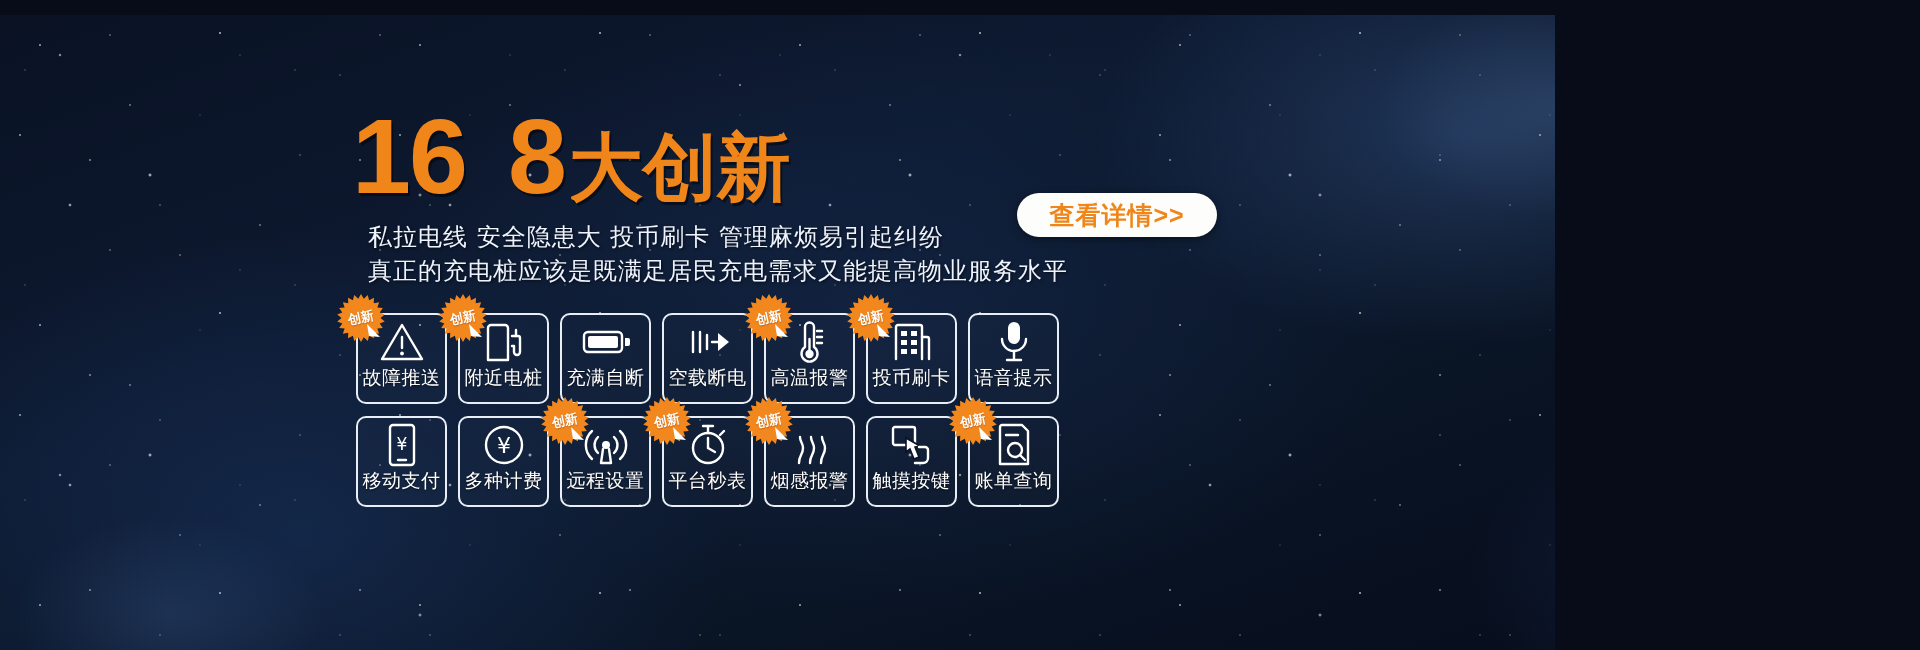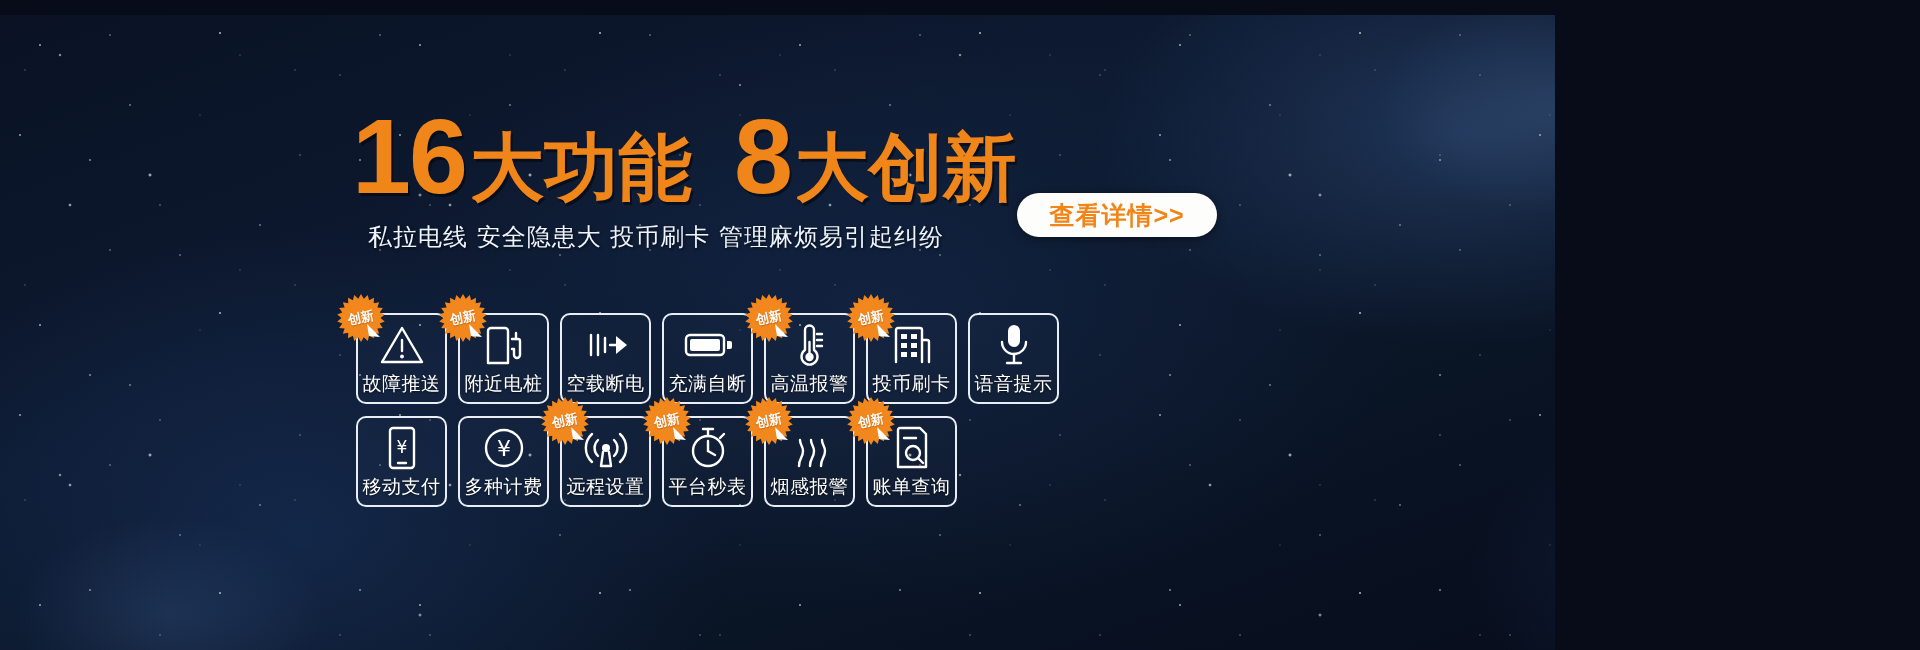--- a/index.html
+++ b/index.html
@@ -101,21 +101,21 @@
     background:rgba(255,255,255,.015);
   }
   .card .glyph{
     flex:1;display:flex;align-items:center;justify-content:center;
     width:100%;
   }
   .card .glyph svg{display:block;}
   .card .cap{
     font-family:"DejaVu Serif","Liberation Serif",serif;
     color:#ffffff;font-size:19px;line-height:19px;
-    padding-bottom:9px;white-space:nowrap;letter-spacing:.5px;
+    padding-bottom:15px;white-space:nowrap;letter-spacing:.5px;
     text-shadow:0 1px 2px rgba(0,0,0,.6);
   }
   
   .badge{
     position:absolute;left:-22px;top:-22px;width:50px;height:50px;
     display:flex;align-items:center;justify-content:center;
     z-index:4;pointer-events:none;
   }
   .badge .burst{position:absolute;inset:0;}
   .badge .btxt{
@@ -130,28 +130,28 @@
 
 <div id="banner">
 
   <div class="stars s1"></div>
   <div class="stars s2"></div>
   <div class="stars s3"></div>
   <div class="nebula"></div>
 
   <div class="headline">
     <span class="hl-num">16</span>
-    <span class="hl-txt">大功能</span>
     <span class="hl-gap"></span>
     <span class="hl-num">8</span>
     <span class="hl-txt">大创新</span>
   </div>
 
   <div class="subtitle">
     <div>私拉电线  安全隐患大  投币刷卡  管理麻烦易引起纠纷</div>
+    <div>真正的充电桩应该是既满足居民充电需求又能提高物业服务水平</div>
   </div>
 
   <div class="cta">查看详情&gt;&gt;</div>
 
   <div class="grid">
     <div class="row">
         <div class="card">
           <div class="badge">
             <span class="burst"><svg width="50" height="50" viewBox="0 0 50 50">
                 <polygon points="25.00,1.00 27.78,5.70 31.76,1.97 33.10,7.26 37.98,4.81 37.77,10.26 43.14,9.28 41.40,14.46 46.83,15.03 43.71,19.51 48.76,21.58 44.50,25.00 48.76,28.42 43.71,30.49 46.83,34.97 41.40,35.54 43.14,40.72 37.77,39.74 37.98,45.19 33.10,42.74 31.76,48.03 27.78,44.30 25.00,49.00 22.22,44.30 18.24,48.03 16.90,42.74 12.02,45.19 12.23,39.74 6.86,40.72 8.60,35.54 3.17,34.97 6.29,30.49 1.24,28.42 5.50,25.00 1.24,21.58 6.29,19.51 3.17,15.03 8.60,14.46 6.86,9.28 12.23,10.26 12.02,4.81 16.90,7.26 18.24,1.97 22.22,5.70" fill="#f2881d"></polygon>
@@ -180,42 +180,42 @@
           </div>
           <div class="glyph">
             <svg width="44" height="44" viewBox="0 0 44 44">
               <path fill="none" stroke="#ffffff" stroke-width="2.4" stroke-linecap="round" stroke-linejoin="round" d="M6 40 V8 a3 3 0 0 1 3-3 h14 a3 3 0 0 1 3 3 v32 Z"></path>
               <polyline fill="none" stroke="#ffffff" stroke-width="2.4" stroke-linecap="round" stroke-linejoin="round" d="M18 13 L12 23 h6 l-3 9 l9 -12 h-6 Z"></polyline>
               <path fill="none" stroke="#ffffff" stroke-width="2.4" stroke-linecap="round" stroke-linejoin="round" d="M30 16 h6 a2 2 0 0 1 2 2 v14 a3 3 0 0 1 -6 0 V26 h-2"></path>
               <line fill="none" stroke="#ffffff" stroke-width="2.4" stroke-linecap="round" stroke-linejoin="round" x1="34" y1="16" x2="34" y2="10"></line>
             </svg>
           </div>
           <div class="cap">附近电桩</div>
+        </div>
+        <div class="card">
+          <div class="glyph">
+            <svg width="50" height="30" viewBox="0 0 50 30">
+              <rect fill="none" stroke="#ffffff" stroke-width="2.4" stroke-linecap="round" stroke-linejoin="round" x="3" y="5" width="38" height="20" rx="4"></rect>
+              <rect x="7" y="9" width="30" height="12" rx="2" fill="#ffffff"></rect>
+              <path d="M44 11 h3 a2 2 0 0 1 2 2 v4 a2 2 0 0 1 -2 2 h-3 Z" fill="#fff"></path>
+            </svg>
+          </div>
+          <div class="cap">充满自断</div>
         </div>
         <div class="card">
           <div class="glyph">
             <svg width="46" height="36" viewBox="0 0 46 36">
               <line fill="none" stroke="#ffffff" stroke-width="2.4" stroke-linecap="round" stroke-linejoin="round" x1="8" y1="8" x2="8" y2="28"></line>
               <line fill="none" stroke="#ffffff" stroke-width="2.4" stroke-linecap="round" stroke-linejoin="round" x1="15" y1="8" x2="15" y2="28"></line>
               <line fill="none" stroke="#ffffff" stroke-width="2.4" stroke-linecap="round" stroke-linejoin="round" x1="22" y1="11" x2="22" y2="25"></line>
               <path fill="none" stroke="#ffffff" stroke-width="2.4" stroke-linecap="round" stroke-linejoin="round" d="M27 18 h8"></path>
               <path d="M33 9 l11 9 l-11 9 Z" fill="#fff"></path>
             </svg>
           </div>
           <div class="cap">空载断电</div>
-        </div>
-        <div class="card">
-          <div class="glyph">
-            <svg width="50" height="30" viewBox="0 0 50 30">
-              <rect fill="none" stroke="#ffffff" stroke-width="2.4" stroke-linecap="round" stroke-linejoin="round" x="3" y="5" width="38" height="20" rx="4"></rect>
-              <rect x="7" y="9" width="30" height="12" rx="2" fill="#ffffff"></rect>
-              <path d="M44 11 h3 a2 2 0 0 1 2 2 v4 a2 2 0 0 1 -2 2 h-3 Z" fill="#fff"></path>
-            </svg>
-          </div>
-          <div class="cap">充满自断</div>
         </div>
         <div class="card">
           <div class="badge">
             <span class="burst"><svg width="50" height="50" viewBox="0 0 50 50">
                 <polygon points="25.00,1.00 27.78,5.70 31.76,1.97 33.10,7.26 37.98,4.81 37.77,10.26 43.14,9.28 41.40,14.46 46.83,15.03 43.71,19.51 48.76,21.58 44.50,25.00 48.76,28.42 43.71,30.49 46.83,34.97 41.40,35.54 43.14,40.72 37.77,39.74 37.98,45.19 33.10,42.74 31.76,48.03 27.78,44.30 25.00,49.00 22.22,44.30 18.24,48.03 16.90,42.74 12.02,45.19 12.23,39.74 6.86,40.72 8.60,35.54 3.17,34.97 6.29,30.49 1.24,28.42 5.50,25.00 1.24,21.58 6.29,19.51 3.17,15.03 8.60,14.46 6.86,9.28 12.23,10.26 12.02,4.81 16.90,7.26 18.24,1.97 22.22,5.70" fill="#f2881d"></polygon>
                 <polygon points="25.00,1.00 27.78,5.70 31.76,1.97 33.10,7.26 37.98,4.81 37.77,10.26 43.14,9.28 41.40,14.46 46.83,15.03 43.71,19.51 48.76,21.58 44.50,25.00 48.76,28.42 43.71,30.49 46.83,34.97 41.40,35.54 43.14,40.72 37.77,39.74 37.98,45.19 33.10,42.74 31.76,48.03 27.78,44.30 25.00,49.00 22.22,44.30 18.24,48.03 16.90,42.74 12.02,45.19 12.23,39.74 6.86,40.72 8.60,35.54 3.17,34.97 6.29,30.49 1.24,28.42 5.50,25.00 1.24,21.58 6.29,19.51 3.17,15.03 8.60,14.46 6.86,9.28 12.23,10.26 12.02,4.81 16.90,7.26 18.24,1.97 22.22,5.70" fill="url(#none)" opacity="0"></polygon>
                 <path d="M31 31 L44 44 L33 43 Z" fill="#ffffff"></path>
               </svg></span>
             <span class="btxt">创新</span>
           </div>
@@ -340,20 +340,30 @@
           <div class="glyph">
             <svg width="46" height="44" viewBox="0 0 46 44">
               <path fill="none" stroke="#ffffff" stroke-width="2.4" stroke-linecap="round" stroke-linejoin="round" d="M12 40 c0-8 4-8 4-15 c0-5-3-6-3-11"></path>
               <path fill="none" stroke="#ffffff" stroke-width="2.4" stroke-linecap="round" stroke-linejoin="round" d="M23 40 c0-8 4-8 4-15 c0-5-3-6-3-11"></path>
               <path fill="none" stroke="#ffffff" stroke-width="2.4" stroke-linecap="round" stroke-linejoin="round" d="M34 40 c0-8 4-8 4-15 c0-5-3-6-3-11"></path>
             </svg>
           </div>
           <div class="cap">烟感报警</div>
         </div>
         <div class="card">
+          <div class="glyph">
+            <svg width="46" height="44" viewBox="0 0 46 44">
+              <rect fill="none" stroke="#ffffff" stroke-width="2.4" stroke-linecap="round" stroke-linejoin="round" x="4" y="4" width="22" height="18" rx="2"></rect>
+              <path d="M17 15 v14 l4-3 l4 10 l5-2 l-4-10 l5-1 Z" fill="#fff" stroke="#0a1224" stroke-width="1.6"></path>
+              <path fill="none" stroke="#ffffff" stroke-width="2.4" stroke-linecap="round" stroke-linejoin="round" d="M30 24 h6 a3 3 0 0 1 3 3 v8 a5 5 0 0 1 -5 5 h-8"></path>
+            </svg>
+          </div>
+          <div class="cap">触摸按键</div>
+        </div>
+        <div class="card">
           <div class="badge">
             <span class="burst"><svg width="50" height="50" viewBox="0 0 50 50">
                 <polygon points="25.00,1.00 27.78,5.70 31.76,1.97 33.10,7.26 37.98,4.81 37.77,10.26 43.14,9.28 41.40,14.46 46.83,15.03 43.71,19.51 48.76,21.58 44.50,25.00 48.76,28.42 43.71,30.49 46.83,34.97 41.40,35.54 43.14,40.72 37.77,39.74 37.98,45.19 33.10,42.74 31.76,48.03 27.78,44.30 25.00,49.00 22.22,44.30 18.24,48.03 16.90,42.74 12.02,45.19 12.23,39.74 6.86,40.72 8.60,35.54 3.17,34.97 6.29,30.49 1.24,28.42 5.50,25.00 1.24,21.58 6.29,19.51 3.17,15.03 8.60,14.46 6.86,9.28 12.23,10.26 12.02,4.81 16.90,7.26 18.24,1.97 22.22,5.70" fill="#f2881d"></polygon>
                 <polygon points="25.00,1.00 27.78,5.70 31.76,1.97 33.10,7.26 37.98,4.81 37.77,10.26 43.14,9.28 41.40,14.46 46.83,15.03 43.71,19.51 48.76,21.58 44.50,25.00 48.76,28.42 43.71,30.49 46.83,34.97 41.40,35.54 43.14,40.72 37.77,39.74 37.98,45.19 33.10,42.74 31.76,48.03 27.78,44.30 25.00,49.00 22.22,44.30 18.24,48.03 16.90,42.74 12.02,45.19 12.23,39.74 6.86,40.72 8.60,35.54 3.17,34.97 6.29,30.49 1.24,28.42 5.50,25.00 1.24,21.58 6.29,19.51 3.17,15.03 8.60,14.46 6.86,9.28 12.23,10.26 12.02,4.81 16.90,7.26 18.24,1.97 22.22,5.70" fill="url(#none)" opacity="0"></polygon>
                 <path d="M31 31 L44 44 L33 43 Z" fill="#ffffff"></path>
               </svg></span>
             <span class="btxt">创新</span>
           </div>
           <div class="glyph">
             <svg width="40" height="46" viewBox="0 0 40 46">

